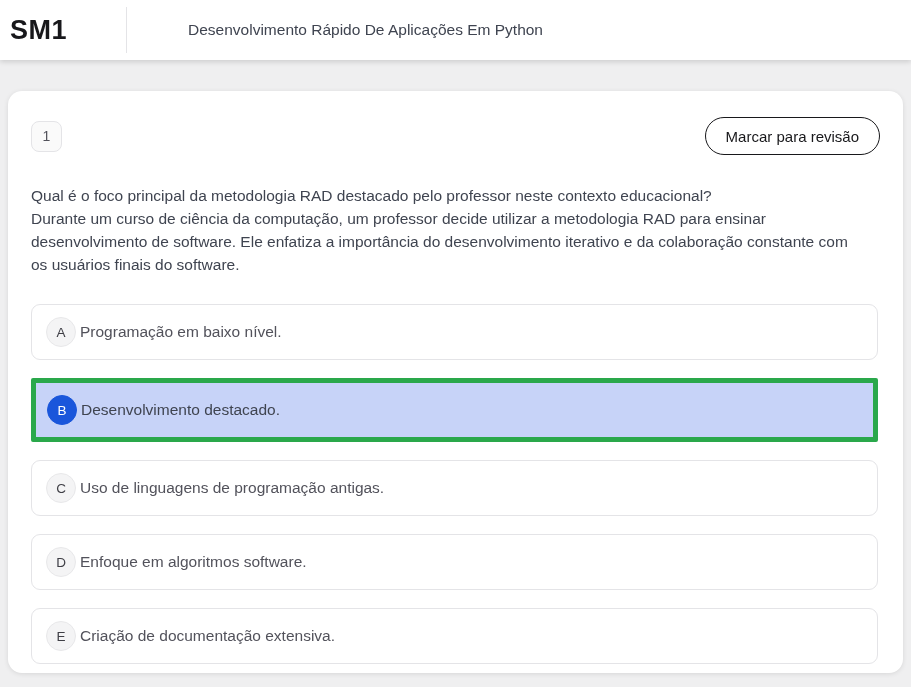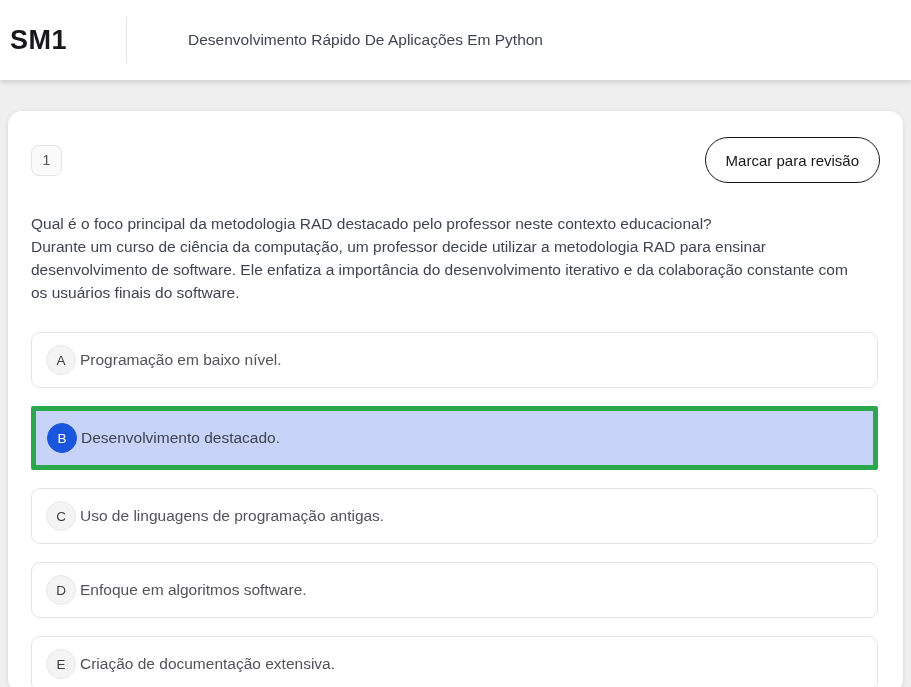--- a/index.html
+++ b/index.html
@@ -5,21 +5,21 @@
   * { margin: 0; padding: 0; box-sizing: border-box; }
   html, body { width: 911px; height: 687px; }
   body {
     font-family: "Liberation Sans", "DejaVu Sans", sans-serif;
     background: #efeff0;
     overflow: hidden;
   }
 
   
   .app-header {
-    height: 80px;
+    height: 60px;
     background: #ffffff;
     display: flex;
     align-items: center;
     padding: 0 24px 0 8px;
     box-shadow: 0 2px 5px rgba(0,0,0,0.14);
     position: relative;
     z-index: 5;
     gap: 41px;
   }
   .logo {
@@ -64,21 +64,21 @@
     border-radius: 8px;
     background: #fafafa;
     border: 1px solid #e4e4e7;
     display: flex;
     align-items: center;
     justify-content: center;
     font-size: 14px;
     color: #52525b;
   }
   .review-btn {
-    height: 46px;
+    height: 38px;
     padding: 0 20px;
     border-radius: 9999px;
     background: #ffffff;
     border: 1.6px solid #18181b;
     font-family: "Liberation Sans", "DejaVu Sans", sans-serif;
     font-size: 15px;
     color: #18181b;
     display: flex;
     align-items: center;
     cursor: pointer;

